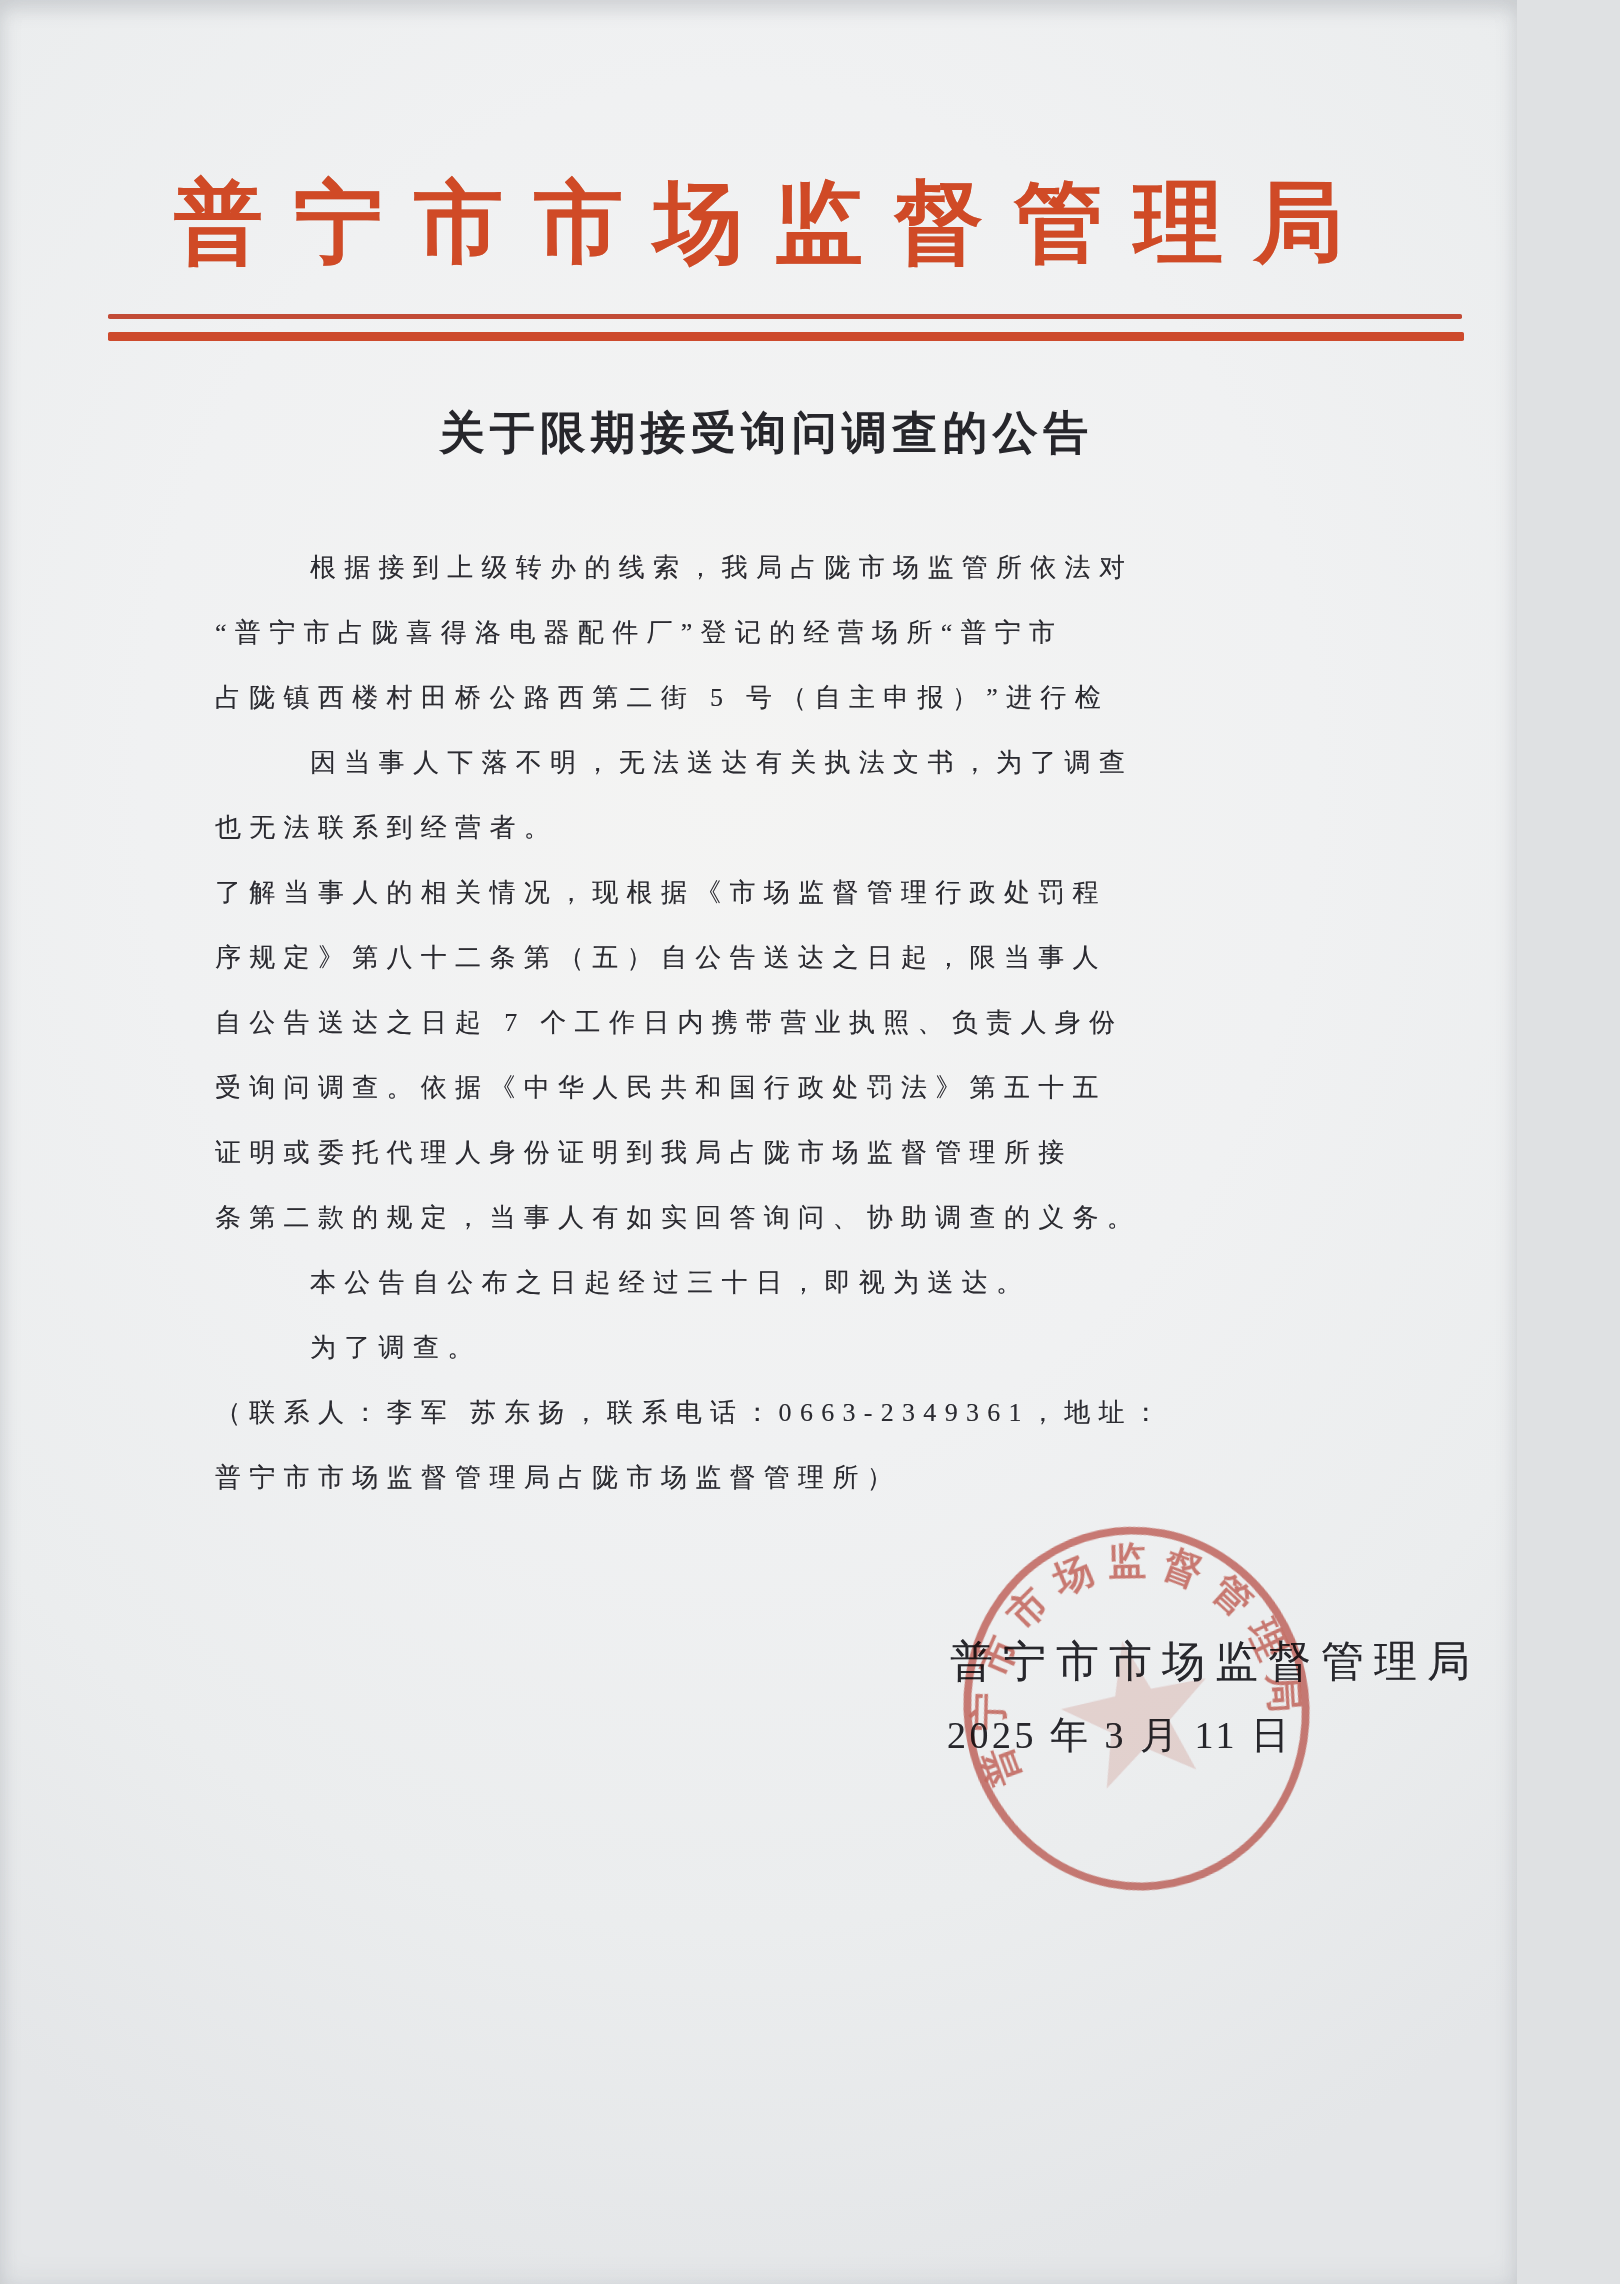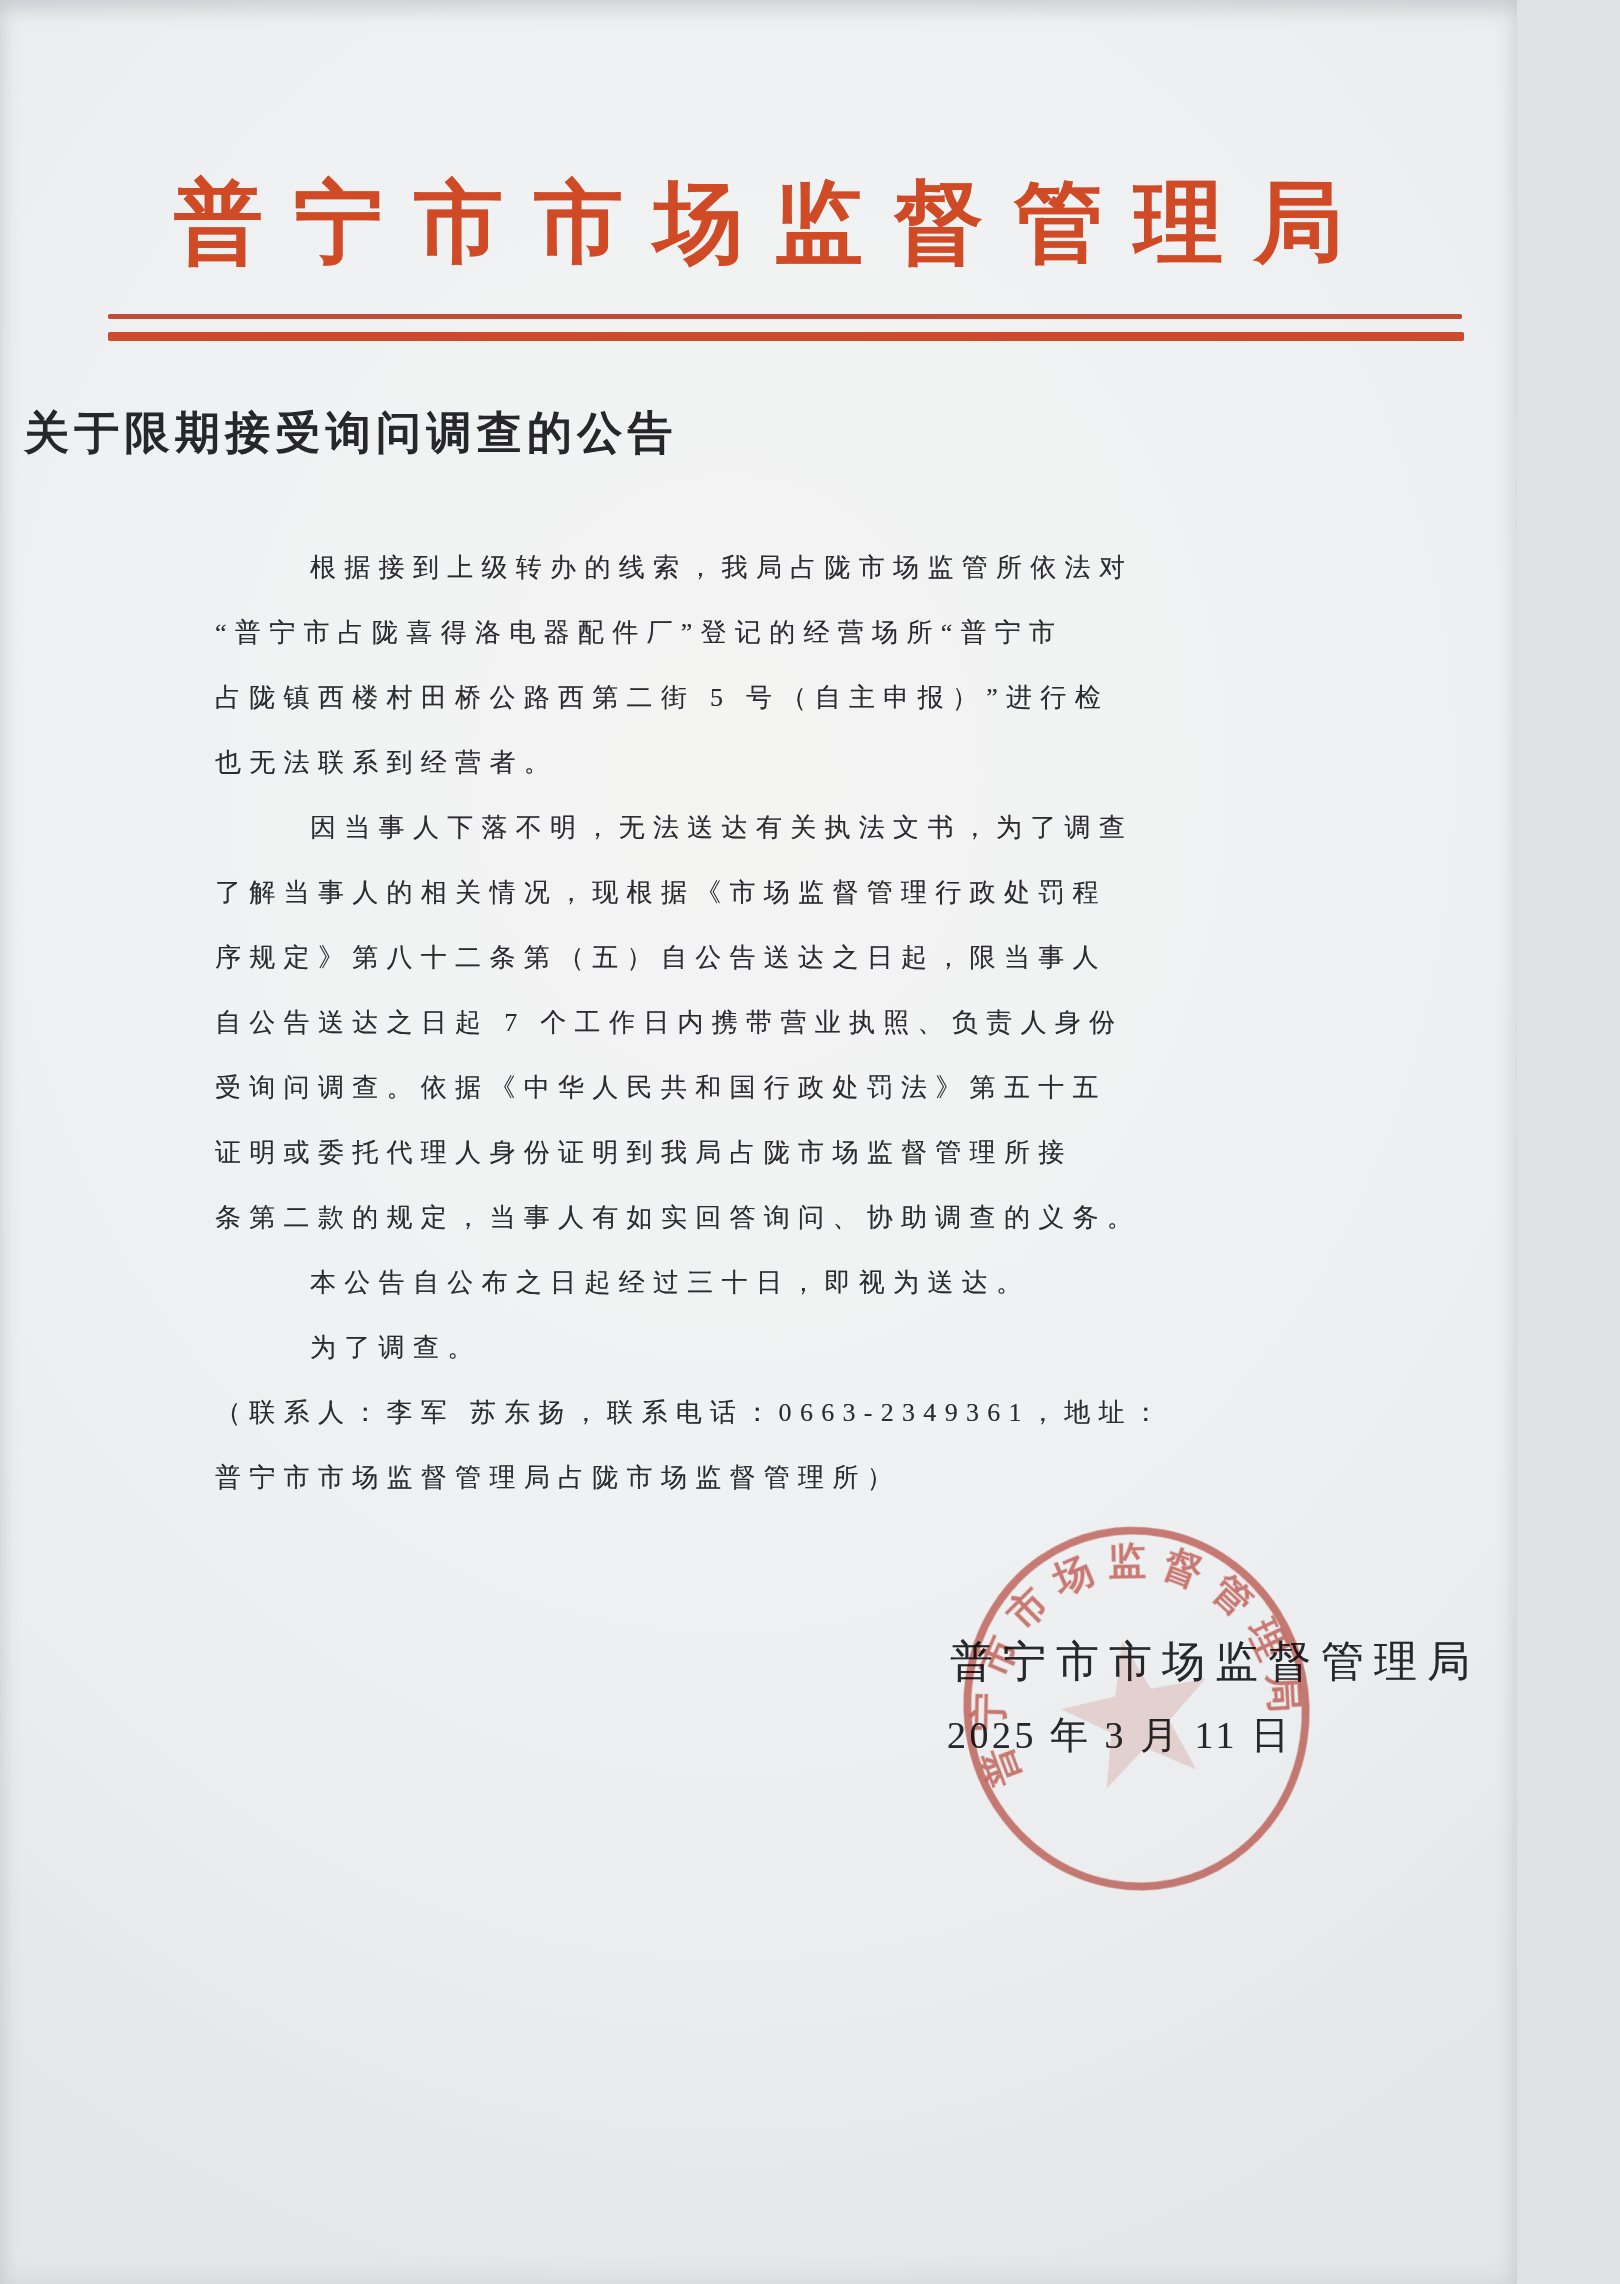--- a/index.html
+++ b/index.html
@@ -51,23 +51,23 @@
     width: 1356px;
     height: 9px;
     background: #cd4a2c;
     border-radius: 1.8px;
   }
 
   
   .notice-title {
     position: absolute;
     top: 403px;
-    left: 16px;
+    left: 4px;
     width: 100%;
-    text-align: left;
+    text-align: center;
     font-size: 45px;
     font-weight: bold;
     color: #26262b;
     letter-spacing: 5.3px;
     padding-left: 8px;
     box-sizing: border-box;
     white-space: nowrap;
   }
 
   
@@ -135,22 +135,22 @@
 
   <div class="rule-thin"></div>
   <div class="rule-thick"></div>
 
   <div class="notice-title">关于限期接受询问调查的公告</div>
 
   <div class="body-block">
     <div class="line indent">根据接到上级转办的线索，我局占陇市场监管所依法对</div>
     <div class="line">“普宁市占陇喜得洛电器配件厂”登记的经营场所“普宁市</div>
     <div class="line">占陇镇西楼村田桥公路西第二街 5 号（自主申报）”进行检</div>
+    <div class="line indent">因当事人下落不明，无法送达有关执法文书，为了调查</div>
     <div class="line">也无法联系到经营者。</div>
-    <div class="line indent">因当事人下落不明，无法送达有关执法文书，为了调查</div>
     <div class="line">了解当事人的相关情况，现根据《市场监督管理行政处罚程</div>
     <div class="line">序规定》第八十二条第（五）自公告送达之日起，限当事人</div>
     <div class="line">自公告送达之日起 7 个工作日内携带营业执照、负责人身份</div>
     <div class="line">受询问调查。依据《中华人民共和国行政处罚法》第五十五</div>
     <div class="line">证明或委托代理人身份证明到我局占陇市场监督管理所接</div>
     <div class="line">条第二款的规定，当事人有如实回答询问、协助调查的义务。</div>
     <div class="line indent">本公告自公布之日起经过三十日，即视为送达。</div>
     <div class="line indent">为了调查。</div>
     <div class="line">（联系人：李军 苏东扬，联系电话：0663-2349361，地址：</div>
     <div class="line">普宁市市场监督管理局占陇市场监督管理所）</div>

